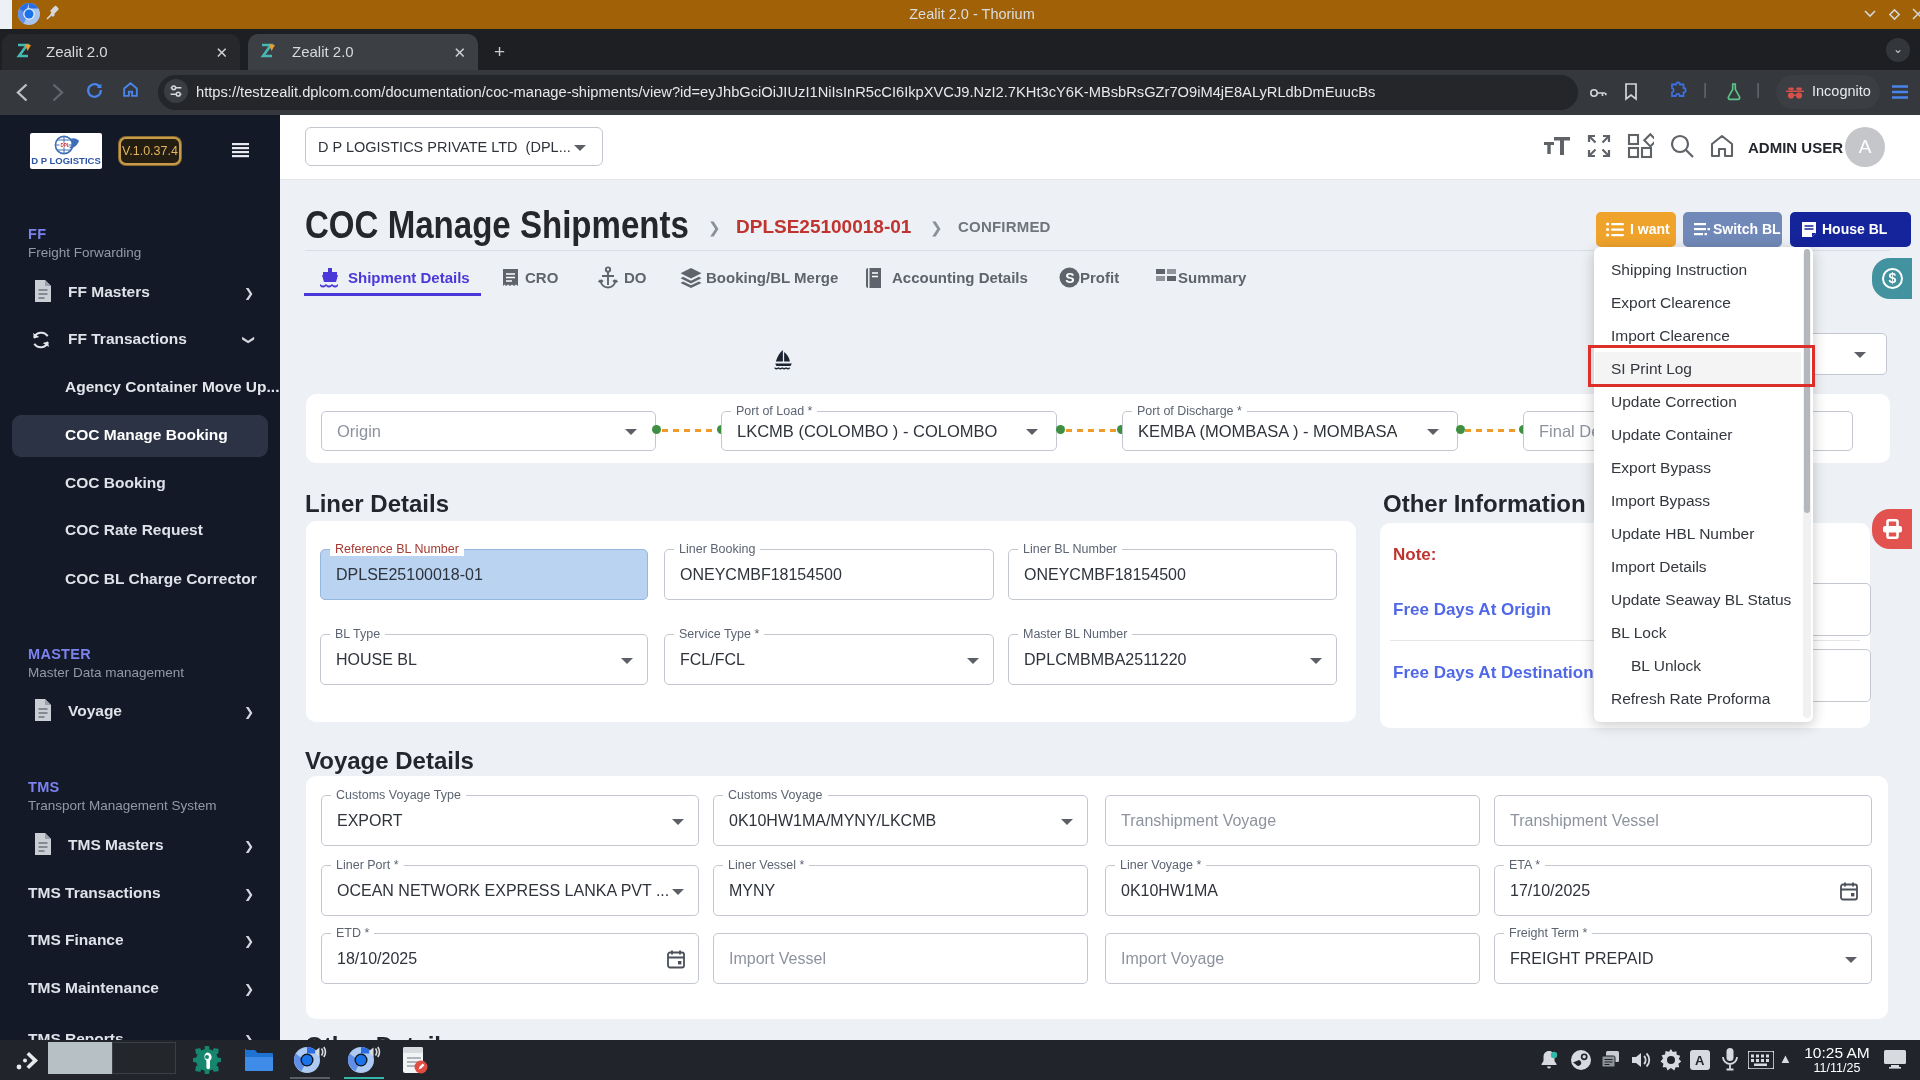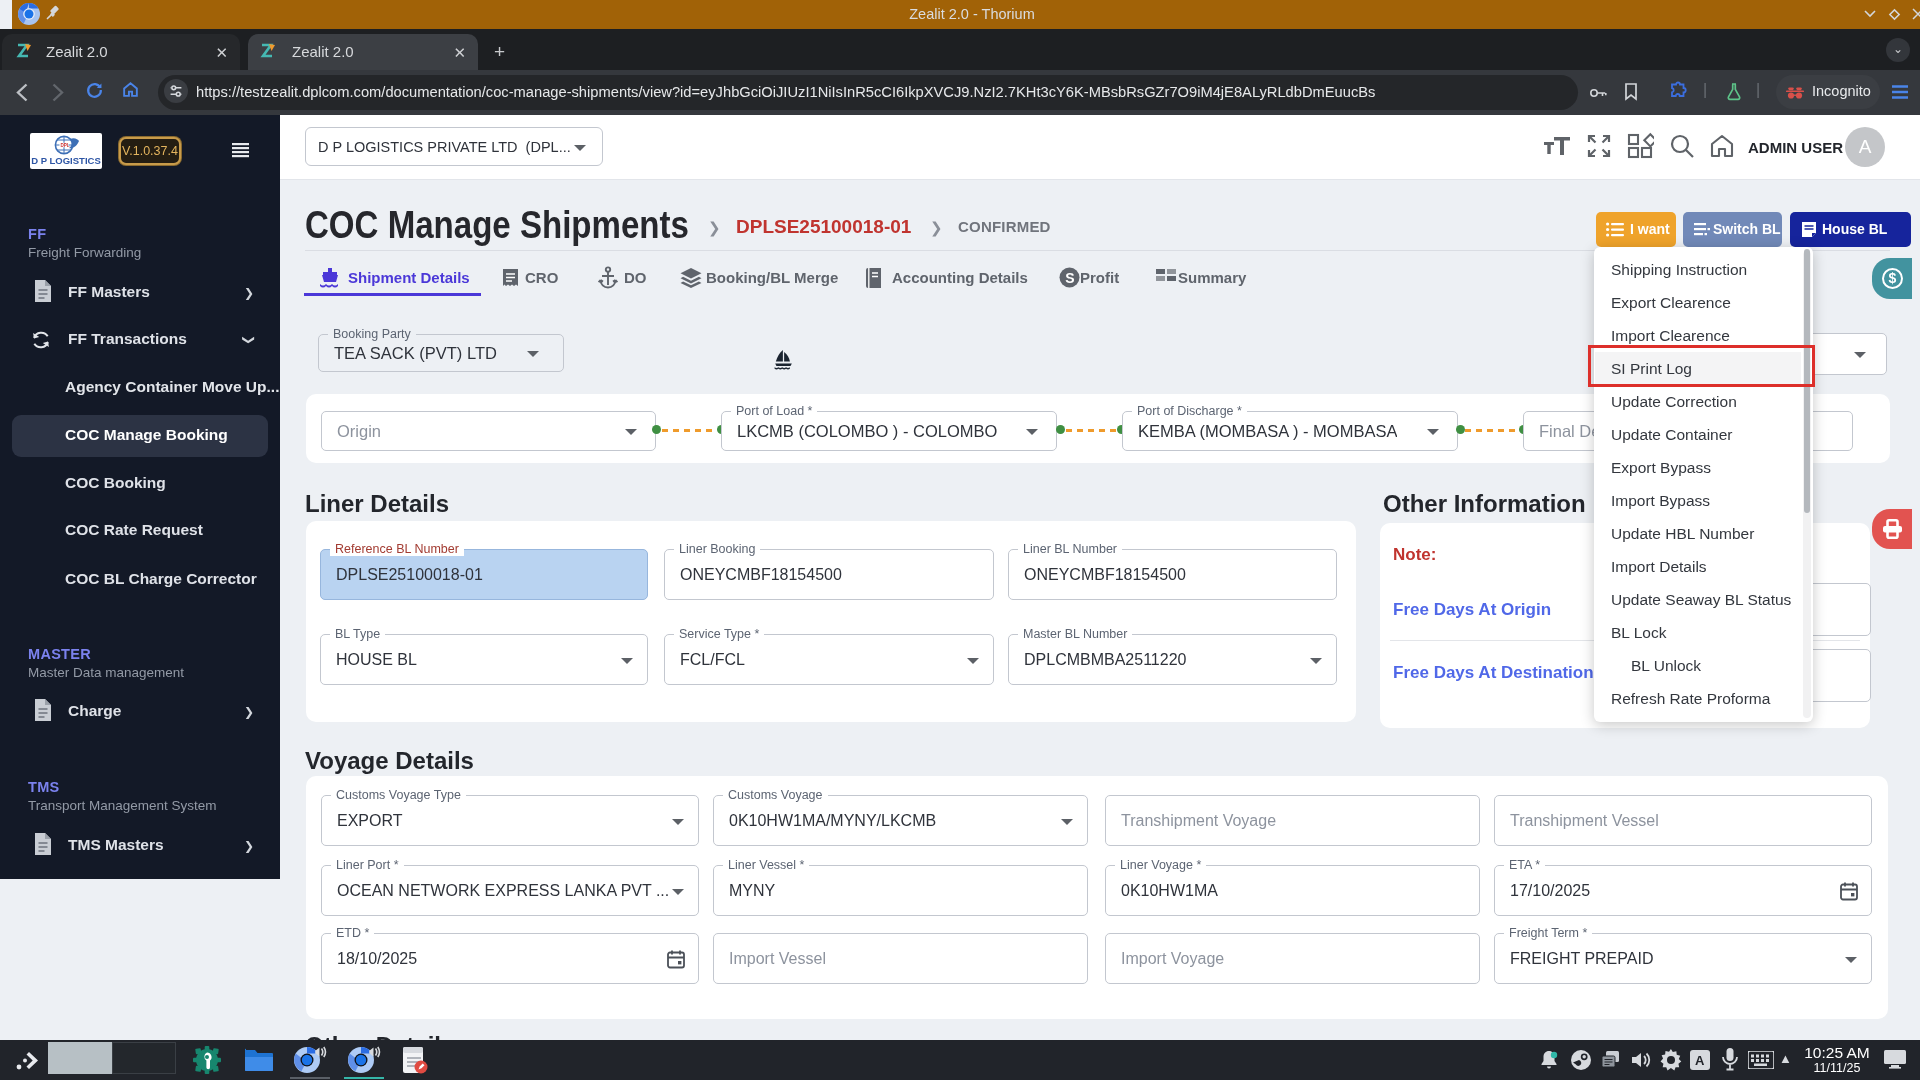--- a/index.html
+++ b/index.html
@@ -10,21 +10,21 @@
   
   #titlebar { left:12px; top:0; width:1920px; height:46px; background:#a16207; }
   #tabstrip { left:0; top:29px; width:1920px; height:41px; background:#1d1f22; }
   #urlrow   { left:0; top:70px; width:1920px; height:45px; background:#35383d; }
 
   .tab { position:absolute; top:5px; height:36px; border-radius:10px 10px 0 0; color:#d7d9dc; font-size:15px; }
   .tab .ttl { position:absolute; left:44px; top:9px; }
   .tab .cx { position:absolute; top:10px; font-size:15px; color:#cfd1d4; }
 
   
-  #sidebar { left:0; top:115px; width:280px; height:764px; background:#131927; color:#d7dae0; overflow:hidden; }
+  #sidebar { left:0; top:115px; width:280px; height:925px; background:#131927; color:#d7dae0; overflow:hidden; }
   .navrow { position:absolute; left:0; width:280px; height:24px; font-size:15.5px; font-weight:bold; color:#dfe2e8; }
   .navrow .chev { position:absolute; right:26px; top:3px; color:#d3d7dd; font-size:12px; font-weight:normal; }
   .seclabel { position:absolute; left:28px; color:#7b82ee; font-weight:bold; font-size:14.5px; letter-spacing:.3px; }
   .secdesc { position:absolute; left:28px; color:#939aa6; font-size:13.5px; }
   .docicon { position:absolute; left:33px; top:-4px; width:20px; height:24px; }
 
   
   #hdr { left:280px; top:115px; width:1640px; height:65px; background:#ffffff; border-bottom:1px solid #e2e5ea; }
   #content { left:280px; top:180px; width:1640px; height:860px; background:#edf0f4; }
 
@@ -257,21 +257,21 @@
   <div class="seclabel" style="top:531px;">MASTER</div>
   <div class="secdesc" style="top:550px;">Master Data management</div>
   <div class="navrow" style="top:587px;">
     <svg class="docicon" viewBox="0 0 20 24">
         <path d="M2 1h10l6 6v16H2z" fill="#c9cdd4"></path>
         <path d="M12 1l6 6h-6z" fill="#9aa0a9"></path>
         <g stroke="#6d737d" stroke-width="1.6">
           <path d="M5.5 11h9M5.5 15h9M5.5 19h6"></path>
         </g>
       </svg>
-    <span style="position:absolute;left:68px;">Charge</span>
+    <span style="position:absolute;left:68px;">Voyage</span>
     <span class="chev">❯</span>
   </div>
 
   <div class="seclabel" style="top:664px;">TMS</div>
   <div class="secdesc" style="top:683px;">Transport Management System</div>
   <div class="navrow" style="top:721px;">
     <svg class="docicon" viewBox="0 0 20 24">
         <path d="M2 1h10l6 6v16H2z" fill="#c9cdd4"></path>
         <path d="M12 1l6 6h-6z" fill="#9aa0a9"></path>
         <g stroke="#6d737d" stroke-width="1.6">
@@ -455,25 +455,20 @@
         <g fill="#5f646c">
           <rect x="1" y="2" width="9" height="5"></rect>
           <rect x="12" y="2" width="9" height="5" opacity=".65"></rect>
           <rect x="1" y="9" width="9" height="5" opacity=".65"></rect>
           <rect x="12" y="9" width="9" height="5"></rect>
         </g>
       </svg>
     </div>
   <div class="abs" style="left:898px;top:89px;font-size:15px;font-weight:bold;color:#5f646c;">Summary</div>
 
-  <div class="fld" style="left:38px;top:154px;width:246px;height:38px;background:#edf0f4;">
-    <div class="lbl" style="background:#edf0f4;">Booking Party</div>
-    <div class="val" style="font-size:16.5px;">TEA SACK (PVT) LTD</div>
-    <div class="car" style="right:24px;"></div>
-  </div>
   <div class="abs" style="left:492px;top:165px;">
       <svg width="23" height="28" viewBox="0 0 36 36">
         <g fill="#1b2430">
           <path d="M17 4v18h-11c2-7 6-14 11-18z"></path>
           <path d="M19 7v15h9c-1-6-4-11-9-15z"></path>
           <path d="M5 25h26l-2 4H7z"></path>
           <path d="M4 31c2 1.6 4 1.6 6 0 2 1.6 4 1.6 6 0 2 1.6 4 1.6 6 0 2 1.6 4 1.6 6 0v2.4c-2 1.6-4 1.6-6 0-2 1.6-4 1.6-6 0-2 1.6-4 1.6-6 0-2 1.6-4 1.6-6 0z"></path>
         </g>
       </svg>
     </div>

